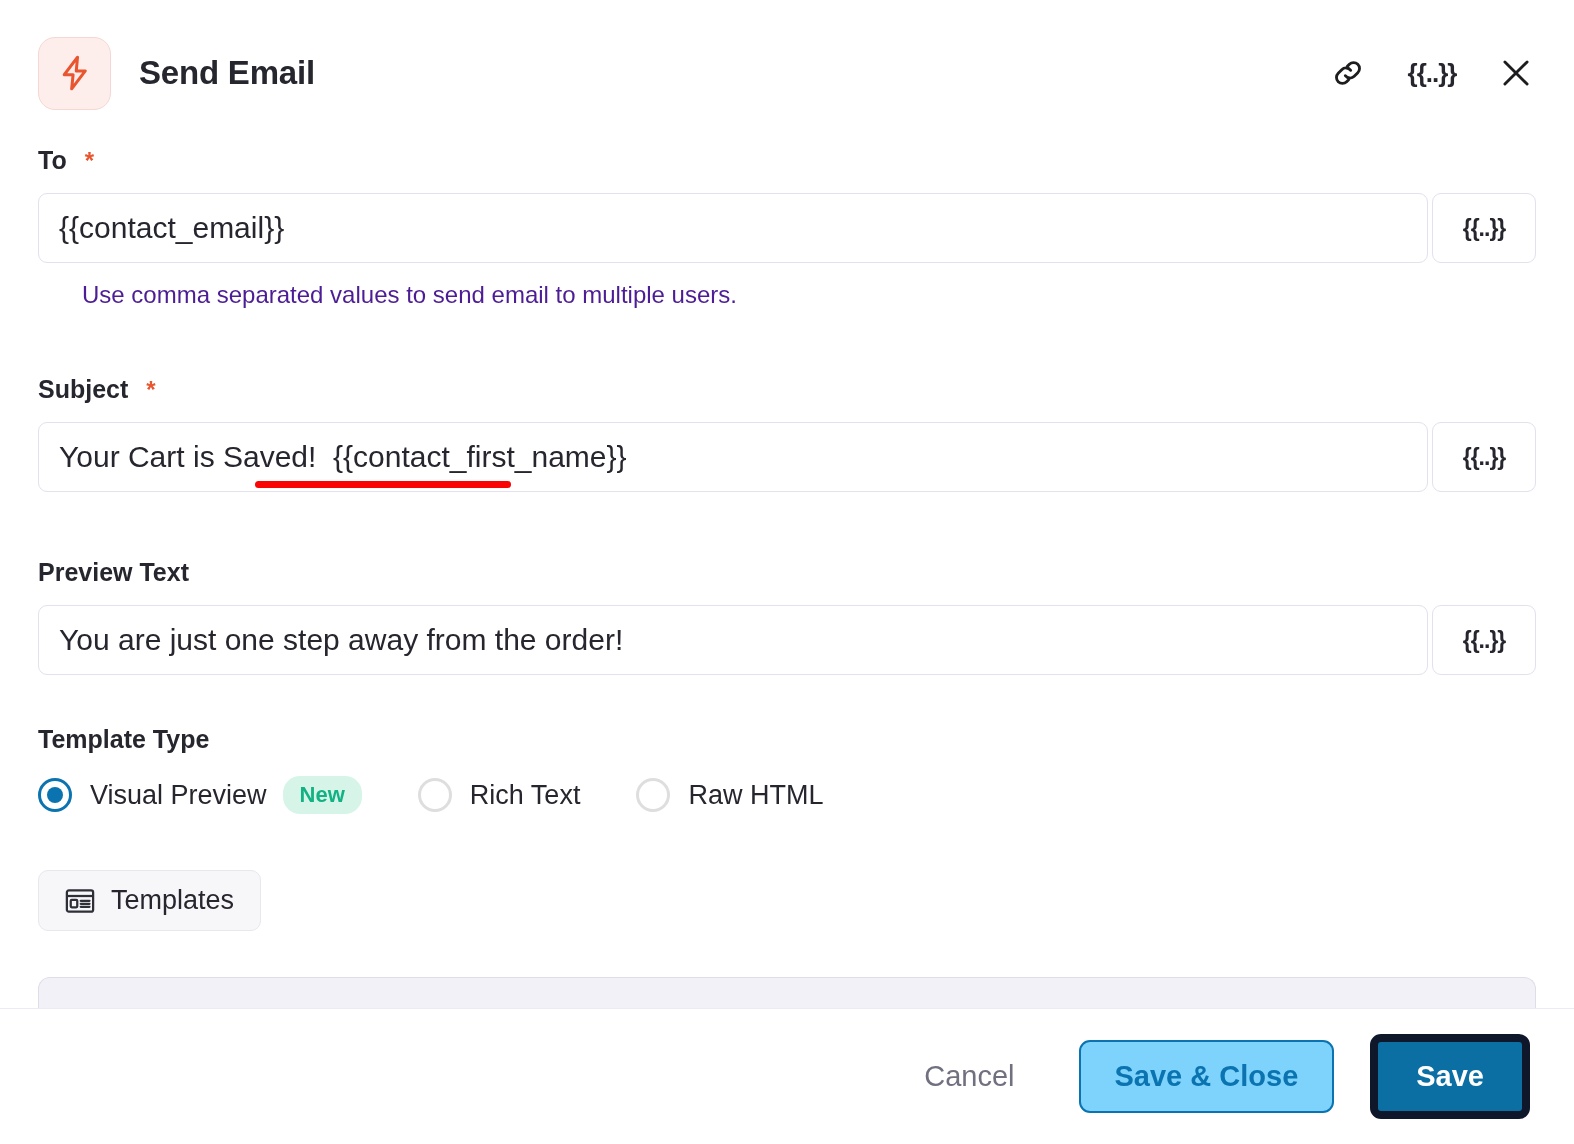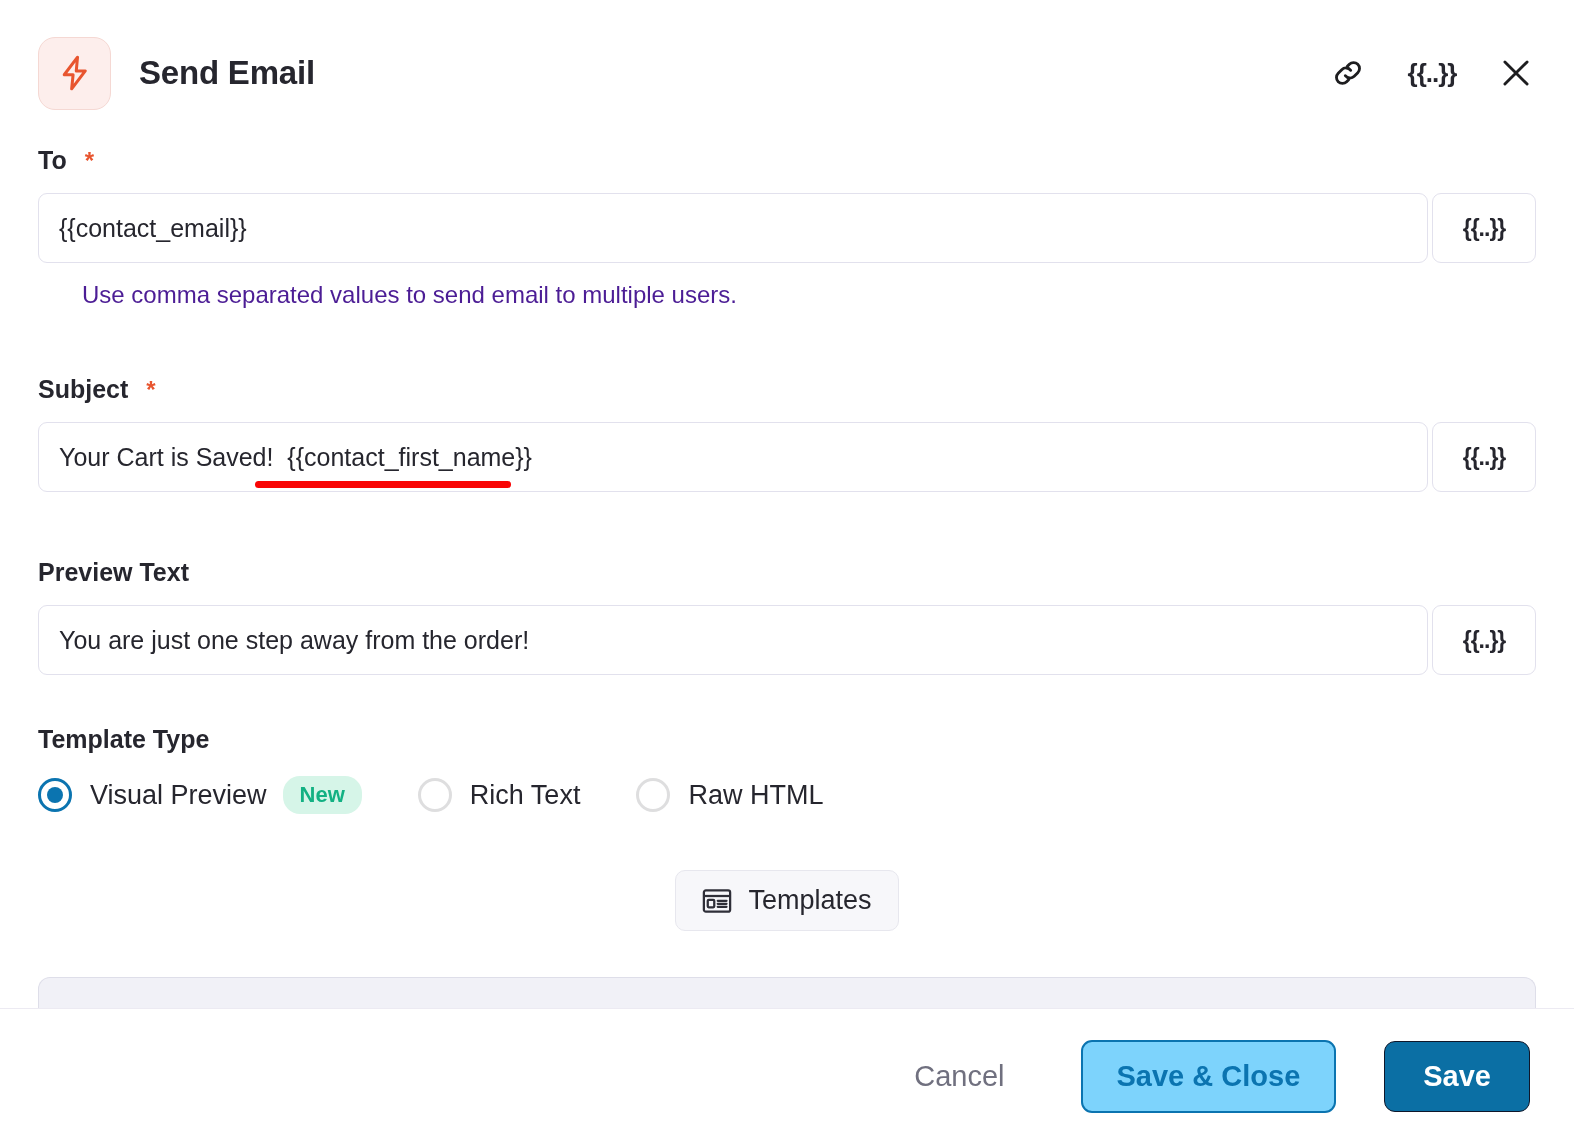--- a/index.html
+++ b/index.html
@@ -121,21 +121,21 @@
     position: relative;
   }
   .text-input {
     flex: 1 1 auto;
     height: 70px;
     box-sizing: border-box;
     border: 1.5px solid #e2e1ed;
     border-radius: 9px;
     background: #ffffff;
     font-family: "Liberation Sans", sans-serif;
-    font-size: 25px;
+    font-size: 30px;
     color: #26262e;
     padding: 0 20px;
     outline: none;
     min-width: 0;
   }
   .merge-btn {
     flex: 0 0 104px;
     height: 70px;
     margin-left: 4px;
     border: 1.5px solid #e2e1ed;
@@ -205,21 +205,21 @@
     font-weight: bold;
     border-radius: 17px;
     padding: 8px 17px;
     line-height: 1;
     white-space: nowrap;
   }
 
   
   .templates-row {
     display: flex;
-    justify-content: center;
+    justify-content: flex-start;
     margin-top: 56px;
   }
   .templates-btn {
     display: flex;
     align-items: center;
     gap: 16px;
     background: #f7f7fa;
     border: 1.5px solid #e7e7ee;
     border-radius: 10px;
     padding: 14px 26px;
@@ -241,21 +241,21 @@
   }
 
   
   .footer {
     flex: 0 0 136px;
     height: 136px;
     border-top: 1.5px solid #eceaf2;
     display: flex;
     align-items: center;
     justify-content: flex-end;
-    gap: 16px;
+    gap: 4px;
     padding: 0 44px 0 38px;
     box-sizing: border-box;
     background: #fff;
   }
   .btn-cancel {
     background: none;
     border: none;
     font-family: "Liberation Sans", sans-serif;
     font-size: 29px;
     color: #70707f;
@@ -271,21 +271,21 @@
     font-size: 29px;
     font-weight: bold;
     border-radius: 11px;
     padding: 18px 34px;
     cursor: pointer;
     margin-right: 32px;
     white-space: nowrap;
   }
   .btn-primary {
     background: #0b6fa4;
-    border: 1px solid #0f172a;
+    border: 8px solid #0f172a;
     color: #ffffff;
     font-family: "Liberation Sans", sans-serif;
     font-size: 29px;
     font-weight: bold;
     border-radius: 11px;
     padding: 18px 38px;
     cursor: pointer;
     white-space: nowrap;
   }
 

